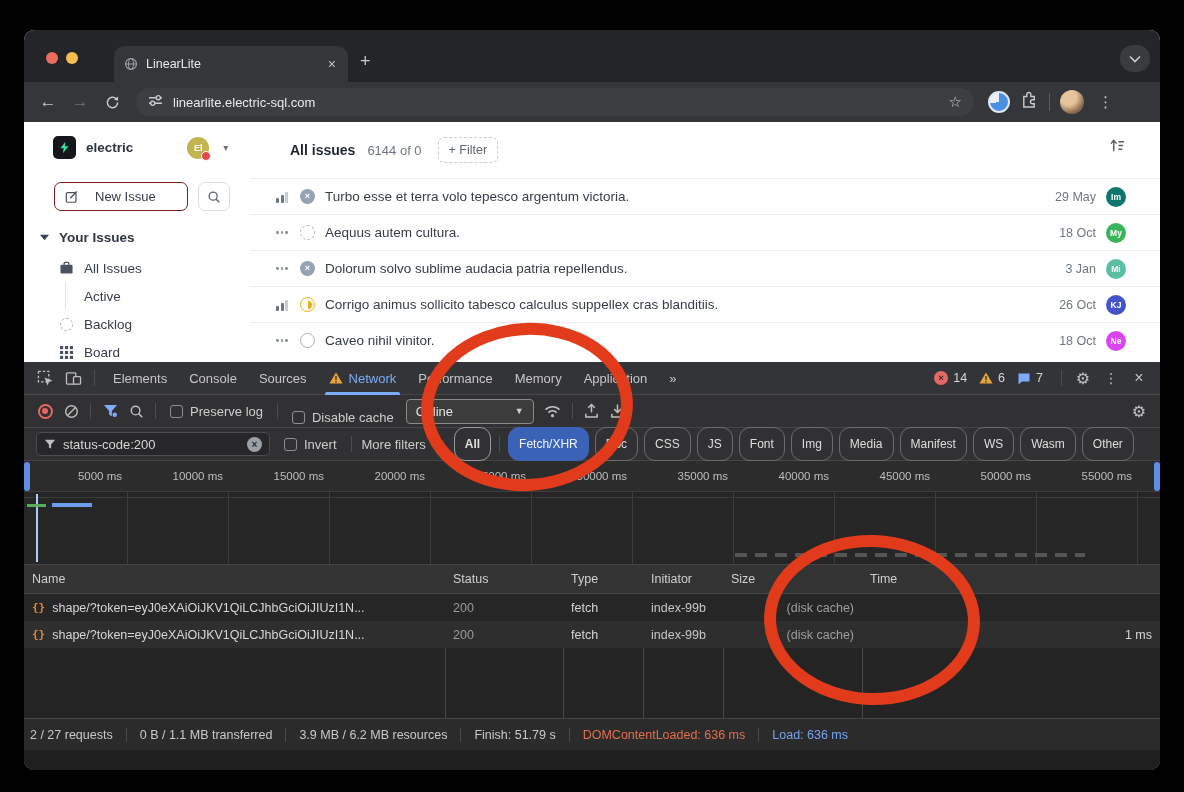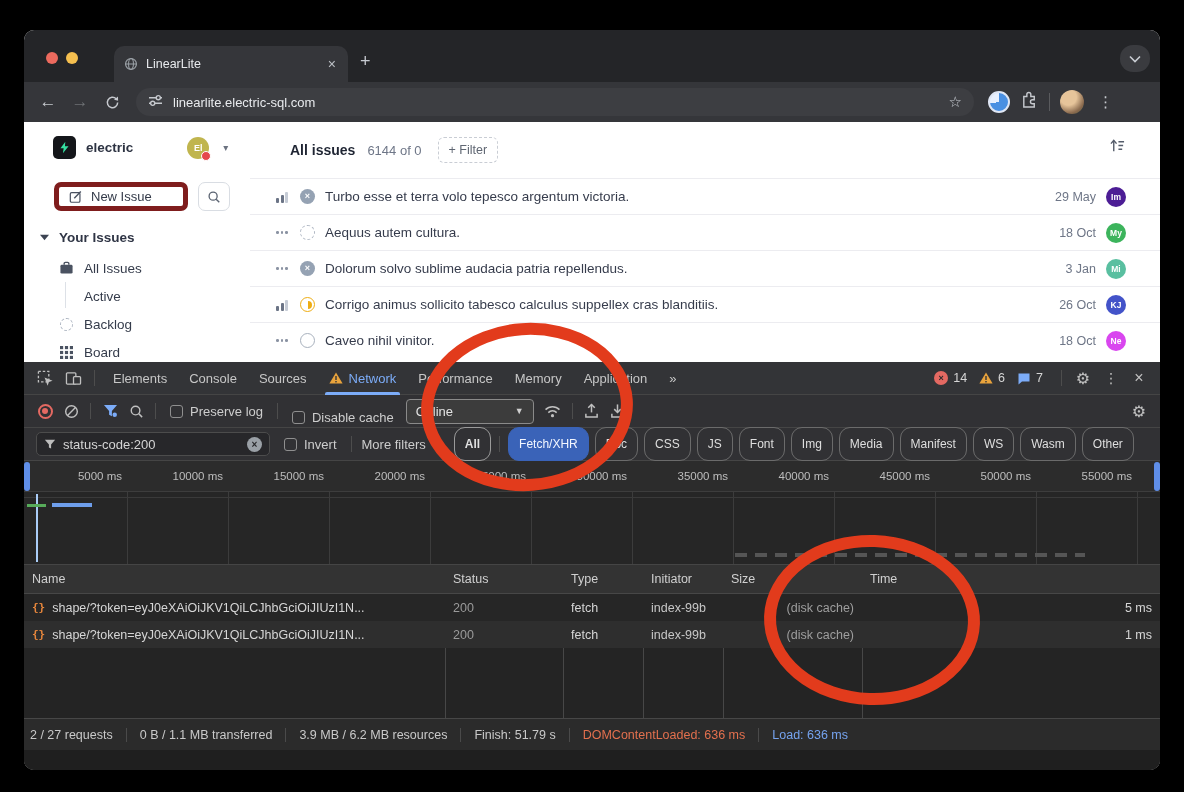--- a/index.html
+++ b/index.html
@@ -34,21 +34,21 @@
   
   .content{position:relative;height:240px;background:#fff;display:flex;color:#3a4154}
   .sidebar{flex:0 0 226px;position:relative}
   .ws-row{position:absolute;left:29px;top:14px;display:flex;align-items:center;gap:10px}
   .ws-logo{width:23px;height:23px;border-radius:5px;background:#14161a;display:flex;align-items:center;justify-content:center}
   .ws-name{font-size:13.5px;font-weight:600;color:#2d3342}
   .ws-avatar{position:relative;width:22px;height:22px;border-radius:50%;color:#fff;font-size:9px;font-weight:700;display:flex;align-items:center;justify-content:center;margin-left:44px}
   .ws-avatar::after{content:"";position:absolute;right:-2px;bottom:-2px;width:8px;height:8px;border-radius:50%;background:#e5484d;border:1.5px solid #fff}
   .ws-caret{color:#6b7280;font-size:10px;margin-left:4px}
   .ni-row{position:absolute;left:30px;top:60px;display:flex;gap:10px}
-  .ni-btn{width:134px;height:29px;border:5px solid #7f1d1d;border-radius:7px;background:#fff;display:flex;align-items:center;gap:8px;padding:0 10px;font-size:13px;font-weight:500;color:#333a49}
+  .ni-btn{width:134px;height:29px;border:1px solid #7f1d1d;border-radius:7px;background:#fff;display:flex;align-items:center;gap:16px;padding:0 10px;font-size:13px;font-weight:500;color:#333a49}
   .sq-btn{width:32px;height:29px;border:1px solid #d9dde3;border-radius:7px;background:#fff;display:flex;align-items:center;justify-content:center;color:#5b6472}
   .sec-row{position:absolute;left:16px;top:108px;display:flex;align-items:center;gap:10px;font-size:13.5px;font-weight:700;color:#2f3545}
   .side-item{position:absolute;left:34px;display:flex;align-items:center;gap:10px;font-size:13.5px;color:#353c4b;height:24px}
   .tree-line{position:absolute;left:41px;top:160px;width:1px;height:26px;background:#dde1e7}
   .icon16{width:16px;height:16px;display:flex;align-items:center;justify-content:center}
   .dotted-circle{width:13px;height:13px;border:1.5px dashed #aab2bf;border-radius:50%}
 
   .main{flex:1;position:relative}
   .issues-header{position:absolute;left:0;top:0;right:0;height:56px;display:flex;align-items:center;padding-left:40px}
   .ih-title{font-size:14px;font-weight:700;color:#1f2533}
@@ -288,21 +288,21 @@
 
         <div class="issue-row" style="top:56px">
           <span class="prio prio-bars">
               <i></i>
               <i></i>
               <i></i>
             </span>
           <span class="st st-cancel">×</span>
           <span class="ititle">Turbo esse et terra volo tepesco argentum victoria.</span>
           <span class="idate">29 May</span>
-          <span class="iav" style="background: #4c1d95;">Im</span>
+          <span class="iav" style="background: #0f766e;">Im</span>
         </div>
         <div class="issue-row" style="top:92px">
           <span class="prio prio-dots">
               <i></i>
               <i></i>
               <i></i>
             </span>
           <span class="st st-backlog"></span>
           <span class="ititle">Aequus autem cultura.</span>
           <span class="idate">18 Oct</span>
@@ -561,21 +561,20 @@
         </div>
         <div class="nt-row r1">
           <div class="nt-name">
             <span class="braces">{}</span>
             <span>shape/?token=eyJ0eXAiOiJKV1QiLCJhbGciOiJIUzI1N...</span>
           </div>
           <div class="nt-status">200</div>
           <div class="nt-type">fetch</div>
           <div class="nt-init">index-99b</div>
           <div class="nt-size">(disk cache)</div>
-          <div class="nt-time">5 ms</div>
         </div>
         <div class="nt-row r2">
           <div class="nt-name">
             <span class="braces">{}</span>
             <span>shape/?token=eyJ0eXAiOiJKV1QiLCJhbGciOiJIUzI1N...</span>
           </div>
           <div class="nt-status">200</div>
           <div class="nt-type">fetch</div>
           <div class="nt-init">index-99b</div>
           <div class="nt-size">(disk cache)</div>

